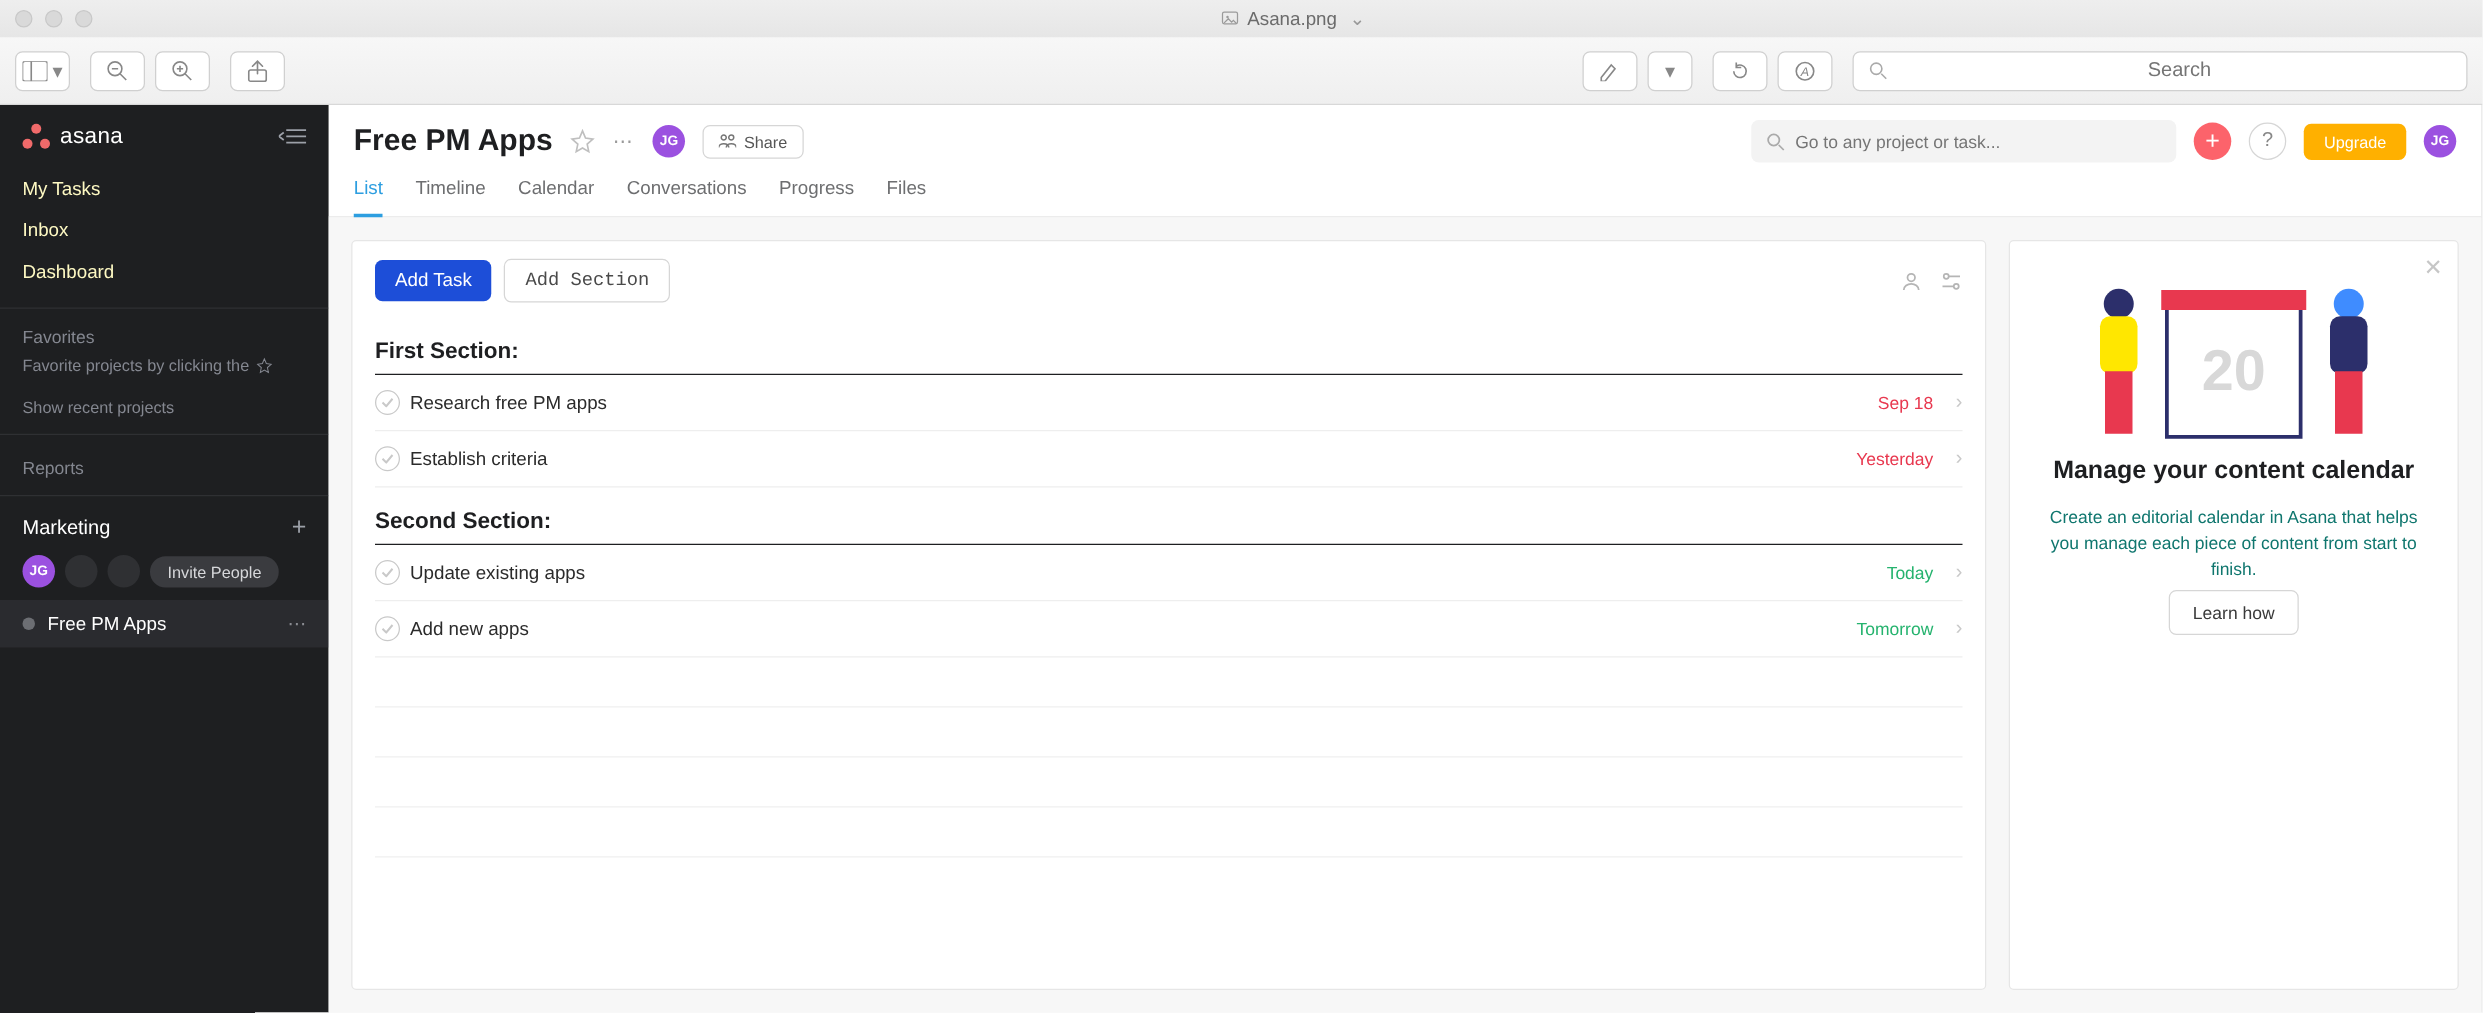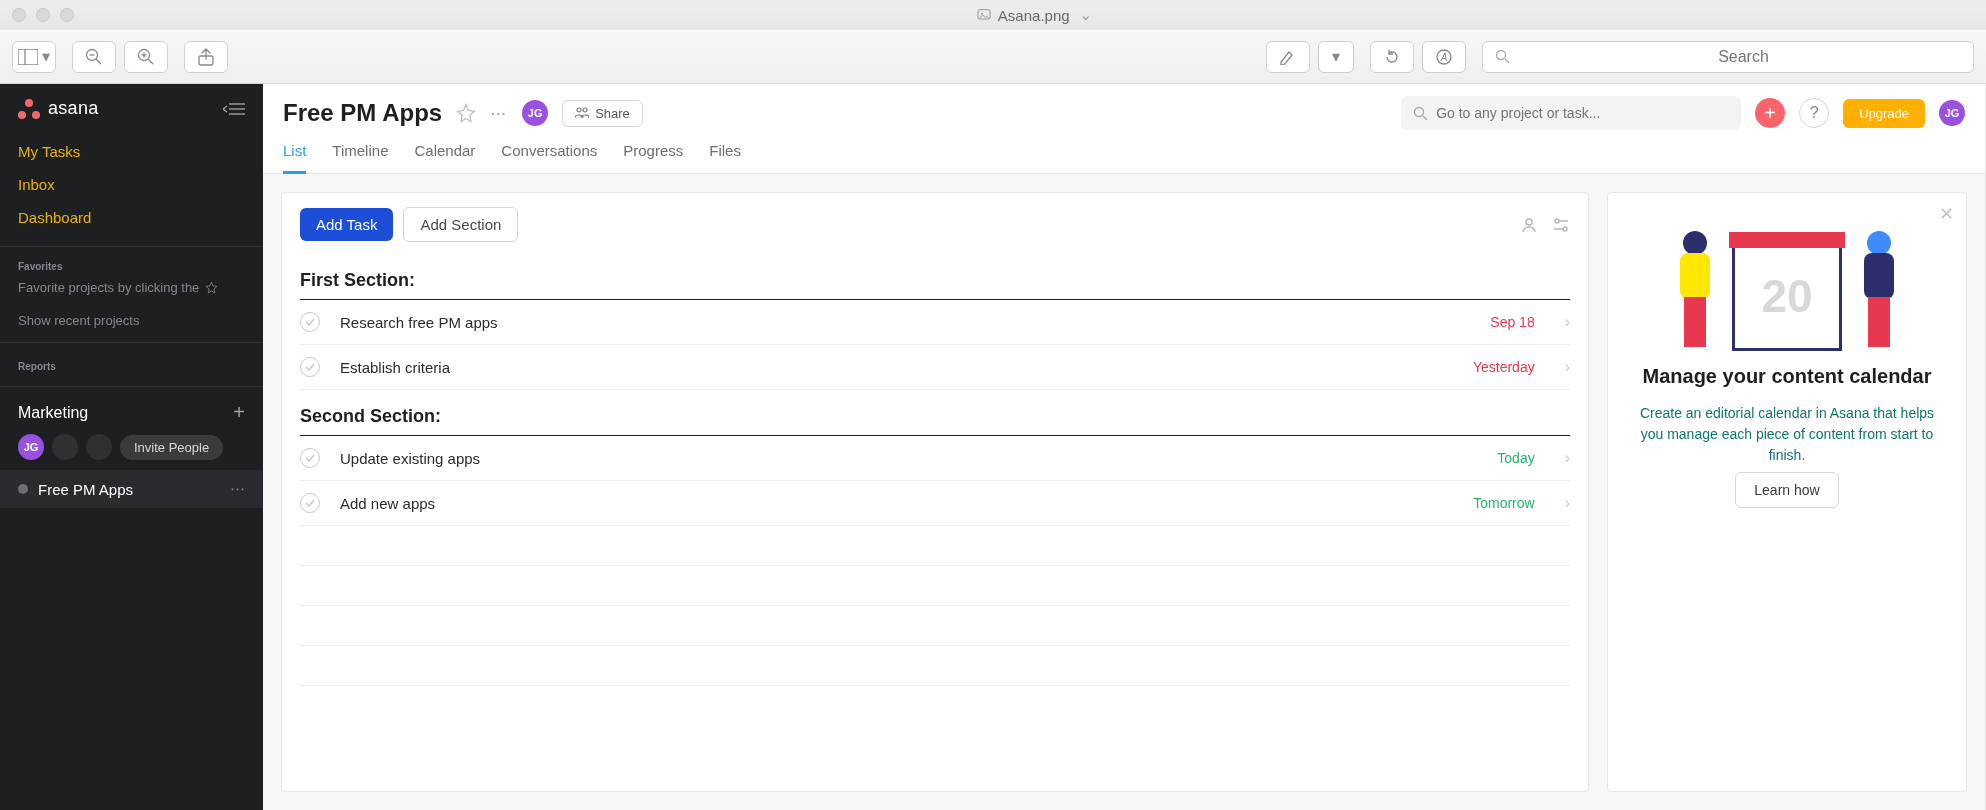--- a/index.html
+++ b/index.html
@@ -28,23 +28,23 @@
 .sidebar { width: 263px; background: #1e1f21; color: #cfd0d2; display: flex; flex-direction: column; font-size: 15px; }
 .sb-header { display: flex; align-items: center; justify-content: space-between; padding: 14px 18px 10px 18px; }
 .logo { display: flex; align-items: center; gap: 8px; color: #fff; font-size: 18px; letter-spacing: .3px; }
 .logo-mark { position: relative; width: 22px; height: 20px; }
 .logo-mark span { position: absolute; width: 8px; height: 8px; border-radius: 50%; background: #f06a6a; }
 .logo-mark .a { top: 0; left: 7px; }
 .logo-mark .b { bottom: 0; left: 0; }
 .logo-mark .c { bottom: 0; right: 0; }
 .collapse-icon { color: #9ca0a8; }
 .sb-nav { padding: 6px 0 8px 0; }
-.sb-nav .item { padding: 8px 18px; color: #eab308; cursor: pointer; }
+.sb-nav .item { padding: 8px 18px; color: #fef9c3; cursor: pointer; }
 .sb-sep { height: 1px; background: #2f3033; margin: 4px 0; }
-.sb-sub { padding: 10px 18px 4px 18px; color: #848790; font-size: 10px; font-weight: bold; }
+.sb-sub { padding: 10px 18px 4px 18px; color: #848790; font-size: 14px; }
 .sb-fav-hint { padding: 4px 18px 12px 18px; color: #848790; font-size: 13px; display: flex; align-items: center; gap: 6px; }
 .sb-link { padding: 6px 18px 10px 18px; color: #848790; font-size: 13px; cursor: pointer; }
 .sb-team { padding: 14px 18px 10px 18px; display: flex; align-items: center; justify-content: space-between; color: #fff; font-size: 16px; border-top: 1px solid #2f3033; text-align: center; }
 .sb-team .plus { color: #9ca0a8; font-size: 20px; cursor: pointer; }
 .sb-members { padding: 0 18px 10px 18px; display: flex; align-items: center; gap: 8px; }
 .avatar-sm { width: 26px; height: 26px; border-radius: 50%; background: #9b51e0; color: #fff; font-size: 11px; font-weight: 600; display: flex; align-items: center; justify-content: center; }
 .av-empty { width: 26px; height: 26px; border-radius: 50%; background: #2f3033; }
 .invite-pill { background: #3a3b3f; color: #d6d7da; border-radius: 14px; padding: 5px 14px; font-size: 13px; cursor: pointer; }
 .sb-project { display: flex; align-items: center; justify-content: space-between; padding: 10px 18px; background: #2a2b2f; color: #fff; cursor: pointer; }
 .sb-project .left { display: flex; align-items: center; gap: 10px; }
@@ -68,26 +68,26 @@
 .upgrade-btn { background: #ffb000; color: #fff; border-radius: 6px; padding: 7px 16px; font-size: 13px; cursor: pointer; }
 
 .tabs { display: flex; gap: 26px; padding: 12px 20px 0 20px; border-bottom: 1px solid #e6e6e6; }
 .tab { padding-bottom: 12px; color: #6d6e70; font-size: 15px; cursor: pointer; }
 .tab.active { color: #2d9ee0; border-bottom: 3px solid #2d9ee0; margin-bottom: -1px; font-weight: 500; }
 
 .content-wrap { flex: 1; background: #f7f7f7; padding: 18px; display: flex; gap: 18px; overflow: hidden; }
 .task-panel { flex: 1; background: #fff; border: 1px solid #e6e6e6; border-radius: 4px; padding: 14px 18px; overflow-y: auto; }
 .panel-actions { display: flex; align-items: center; gap: 10px; margin-bottom: 18px; }
 .btn-primary { background: #1d4ed8; color: #fff; border: none; border-radius: 6px; padding: 8px 16px; font-size: 15px; cursor: pointer; }
-.btn-outline { background: #fff; color: #4a4a4a; border: 1px solid #d6d6d6; border-radius: 6px; padding: 8px 16px; font-size: 15px; cursor: pointer; }
+.btn-outline { background: #fff; color: #4a4a4a; border: 1px solid #d6d6d6; border-radius: 6px; padding: 8px 16px; font-size: 15px; cursor: pointer; font-family: Liberation Mono, monospace; }
 .panel-icons { margin-left: auto; display: flex; gap: 14px; color: #b5b5b5; }
 .panel-icons svg { cursor: pointer; }
 
 .section-title { font-size: 18px; font-weight: 600; color: #1e1f21; border-bottom: 1px solid #1e1f21; padding: 10px 0 8px 0; margin-top: 6px; }
-.task-row { display: flex; align-items: center; padding: 12px 0; border-bottom: 1px solid #eee; gap: 20px; cursor: pointer; }
+.task-row { display: flex; align-items: center; padding: 12px 0; border-bottom: 1px solid #eee; gap: 8px; cursor: pointer; }
 .task-check { width: 20px; height: 20px; border: 1.5px solid #c9c9c9; border-radius: 50%; display: flex; align-items: center; justify-content: center; color: #c9c9c9; flex-shrink: 0; }
 .task-name { flex: 1; color: #2b2b2b; font-size: 15px; }
 .task-date { font-size: 14px; margin-right: 10px; }
 .date-red { color: #e8384f; }
 .date-green { color: #25b36e; }
 .task-chev { color: #c9c9c9; }
 .empty-row { height: 40px; border-bottom: 1px solid #f0f0f0; }
 
 
 .promo { width: 360px; background: #fff; border: 1px solid #e6e6e6; border-radius: 4px; padding: 18px; position: relative; text-align: center; }

